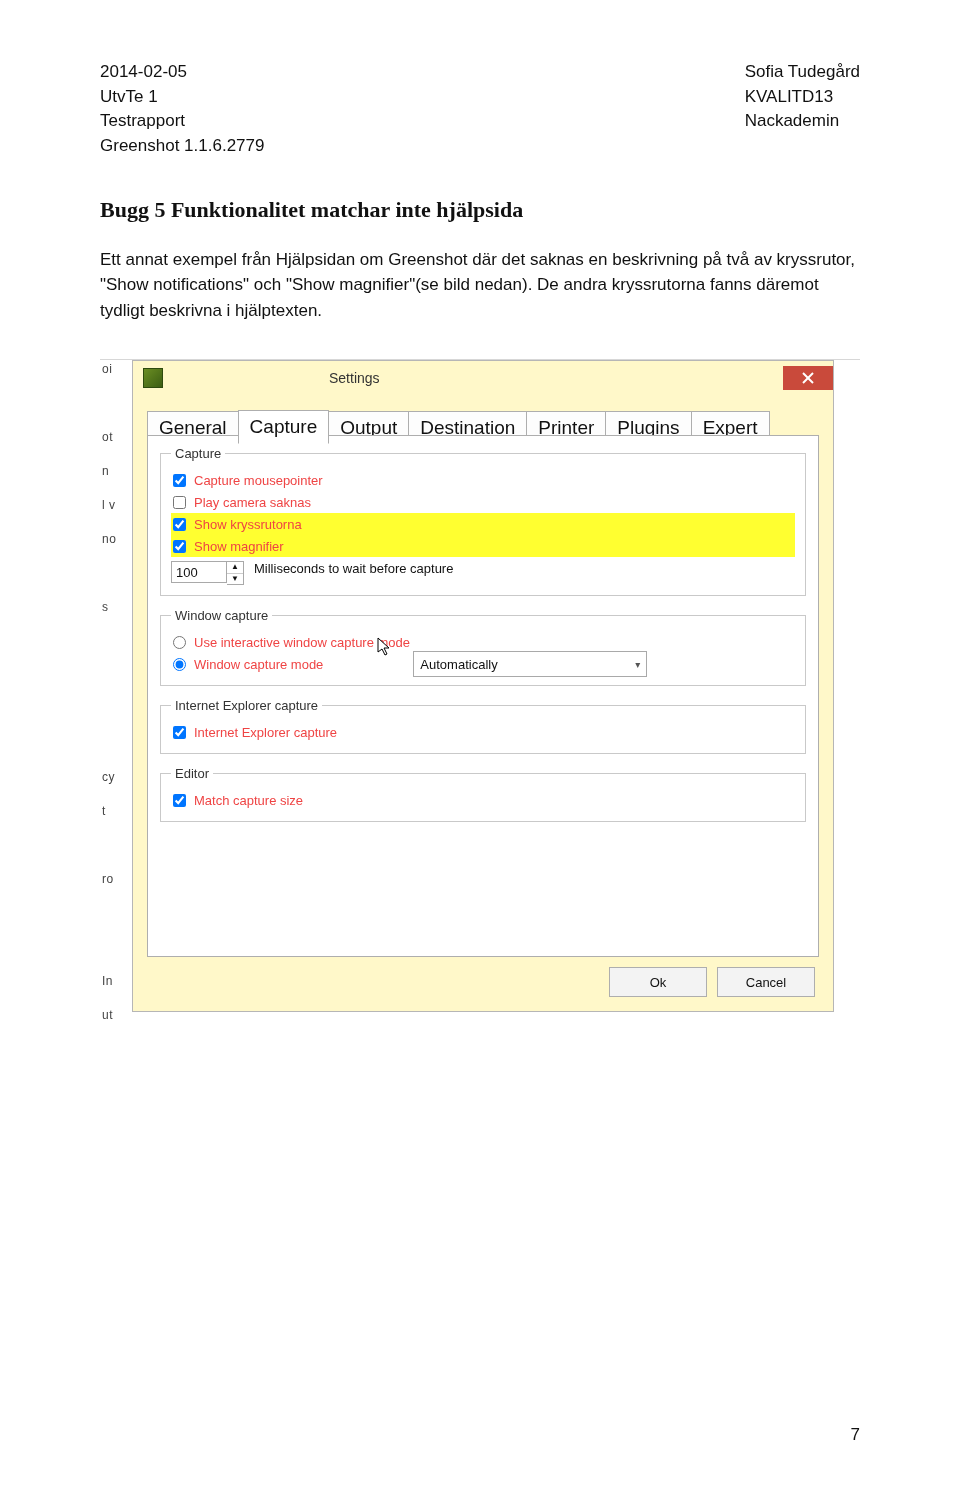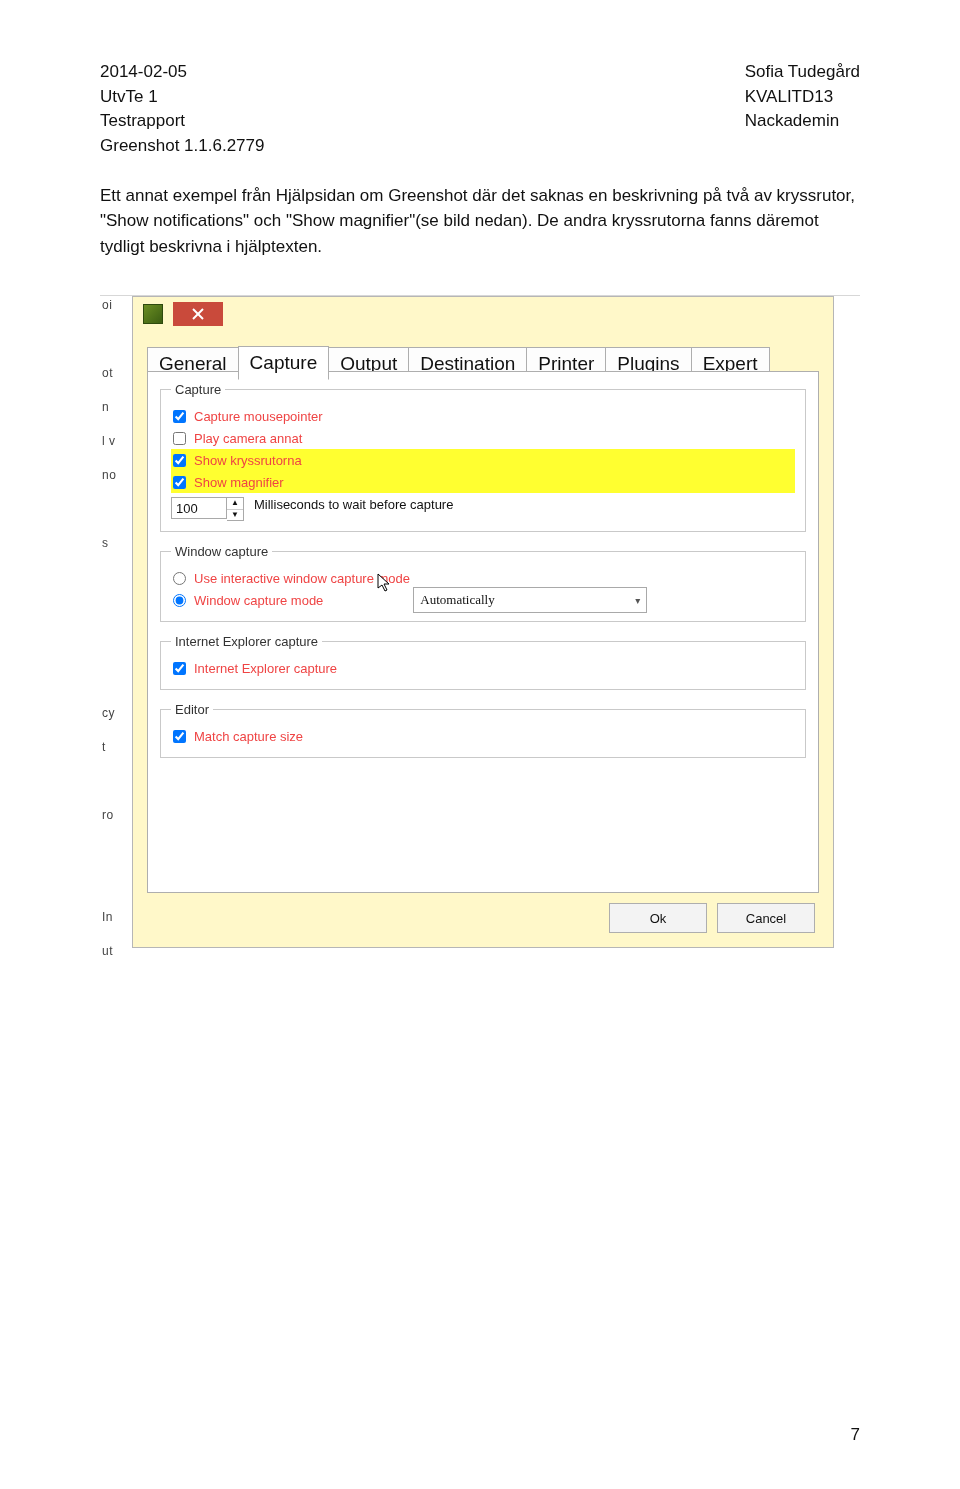--- a/index.html
+++ b/index.html
@@ -54,20 +54,21 @@
       <span>Testrapport</span>
       <span>Greenshot 1.1.6.2779</span>
     </div>
     <div class="col" style="text-align:left;">
       <span>Sofia Tudegård</span>
       <span>KVALITD13</span>
       <span>Nackademin</span>
     </div>
   </div>
 
+  <div class="heading">Bugg 5 Funktionalitet matchar inte hjälpsida</div>
   <div class="body-text">Ett annat exempel från Hjälpsidan om Greenshot där det saknas en beskrivning på två av kryssrutor, "Show notifications" och "Show magnifier"(se bild nedan). De andra kryssrutorna fanns däremot tydligt beskrivna i hjälptexten.</div>
 
   <div class="screenshot-wrap">
     <div class="screenshot">
       <div class="edge-text" id="edge">
           <div style="height: 34px;">oi</div>
           <div style="height: 34px;"> </div>
           <div style="height: 34px;">ot</div>
           <div style="height: 34px;">n</div>
           <div style="height: 34px;">l v</div>
@@ -84,20 +85,21 @@
           <div style="height: 34px;">ro</div>
           <div style="height: 34px;"> </div>
           <div style="height: 34px;"> </div>
           <div style="height: 34px;">In</div>
           <div style="height: 34px;">ut</div>
         </div>
 
       <div class="win">
         <div class="titlebar">
           <div class="app-icon"></div>
+          <div class="title-text">Settings</div>
           <div class="close-btn">
             <svg viewBox="0 0 12 12">
                 <line x1="1" y1="1" x2="11" y2="11"></line>
                 <line x1="11" y1="1" x2="1" y2="11"></line>
               </svg>
           </div>
         </div>
 
         <div class="tabs" id="tabs">
             <div class="tab">General</div>
@@ -112,21 +114,21 @@
         <div class="panel">
 
           <fieldset class="grp">
             <legend>Capture</legend>
             <div class="row">
               <input type="checkbox" id="cb1" checked="" style="">
               <label>Capture mousepointer</label>
             </div>
             <div class="row">
               <input type="checkbox" id="cb2" style="">
-              <label>Play camera annat</label>
+              <label>Play camera saknas</label>
             </div>
             <div class="row hl">
               <input type="checkbox" id="cb3" checked="" style="">
               <label>Show kryssrutorna</label>
             </div>
             <div class="row hl">
               <input type="checkbox" id="cb4" checked="" style="">
               <label>Show magnifier</label>
             </div>
             <div class="ms-row">
@@ -141,21 +143,21 @@
 
           <fieldset class="grp" style="position:relative;">
             <legend>Window capture</legend>
             <div class="row">
               <input type="radio" name="wc" id="r1" style="">
               <label>Use interactive window capture mode</label>
             </div>
             <div class="row" style="justify-content:flex-start;">
               <input type="radio" name="wc" id="r2" checked="" style="">
               <label>Window capture mode</label>
-              <div class="select-box" style="margin-left:90px;font-family:Liberation Serif, serif;">
+              <div class="select-box" style="margin-left:90px;">
                 <span>Automatically</span>
                 <span class="chev">▾</span>
               </div>
             </div>
             <div class="cursor" style="left:216px;top:14px;">
               <svg viewBox="0 0 16 20">
                   <path d="M1 1 L1 15 L5 12 L8 18 L10 17 L7 11 L12 11 Z" fill="#fff" stroke="#000" stroke-width="1"></path>
                 </svg>
             </div>
           </fieldset>

